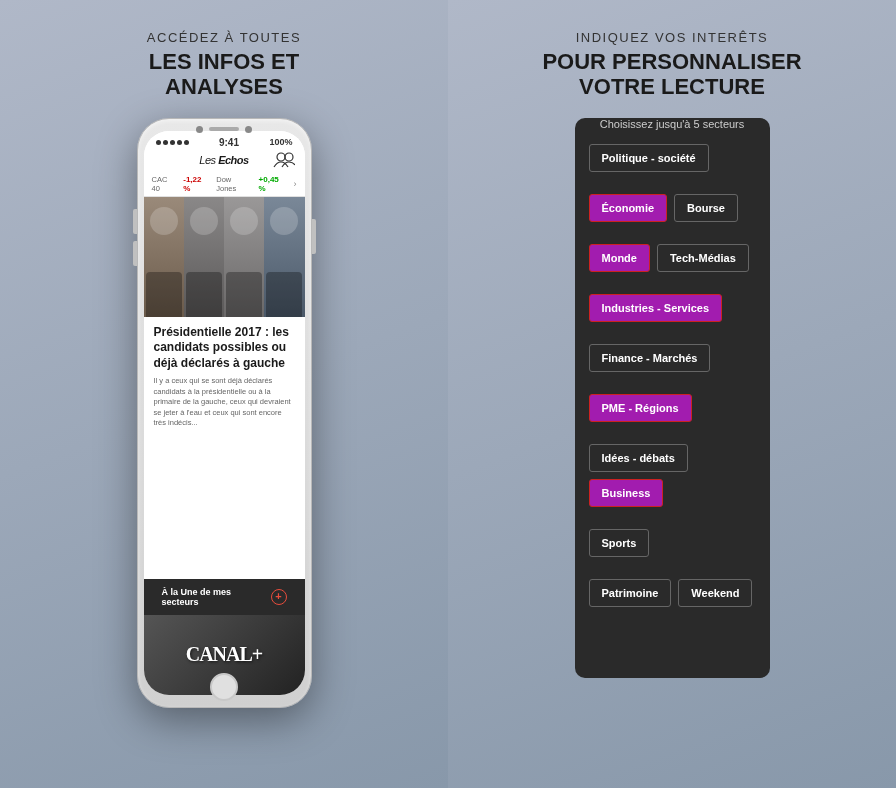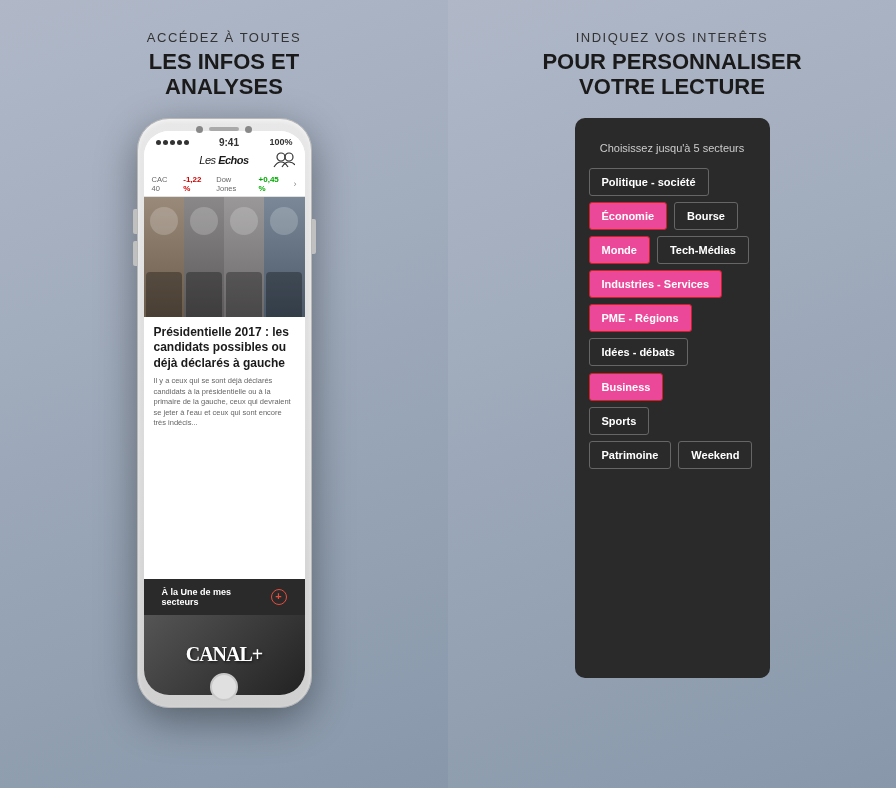--- a/index.html
+++ b/index.html
@@ -216,36 +216,36 @@
       text-shadow: 1px 1px 3px rgba(0,0,0,0.5);
       letter-spacing: -1px;
     }
 
     
     .interests-phone {
       width: 195px;
       min-height: 560px;
       background: #2a2a2a;
       border-radius: 10px;
-      padding: 24px 14px;
+      padding: 0 14px;
       margin-top: 0;
     }
 
     .interests-title {
       color: #cccccc;
       font-size: 11px;
       text-align: center;
       margin-bottom: 14px;
       font-weight: 400;
     }
 
     .tags-container {
       display: flex;
       flex-direction: column;
-      gap: 6px;
+      gap: 22px;
     }
 
     .tag-row {
       display: flex;
       gap: 7px;
       flex-wrap: wrap;
     }
 
     .tag {
       padding: 7px 12px;
@@ -255,21 +255,21 @@
       cursor: pointer;
     }
 
     .tag-outline {
       background: transparent;
       border: 1.5px solid #666;
       color: white;
     }
 
     .tag-selected {
-      background: #ec4899;
+      background: #a21caf;
       border: 1.5px solid #cc2222;
       color: white;
     }
 
     
     .faces-row {
       display: flex;
       width: 100%;
       height: 120px;
       overflow: hidden;
@@ -503,20 +503,23 @@
 
       <div class="tag-row">
         <div class="tag tag-selected">Monde</div>
         <div class="tag tag-outline">Tech-Médias</div>
       </div>
 
       <div class="tag-row">
         <div class="tag tag-selected">Industries - Services</div>
       </div>
 
+      <div class="tag-row">
+        <div class="tag tag-outline">Finance - Marchés</div>
+      </div>
 
       <div class="tag-row">
         <div class="tag tag-selected">PME - Régions</div>
       </div>
 
       <div class="tag-row">
         <div class="tag tag-outline">Idées - débats</div>
         <div class="tag tag-selected">Business</div>
       </div>
 

